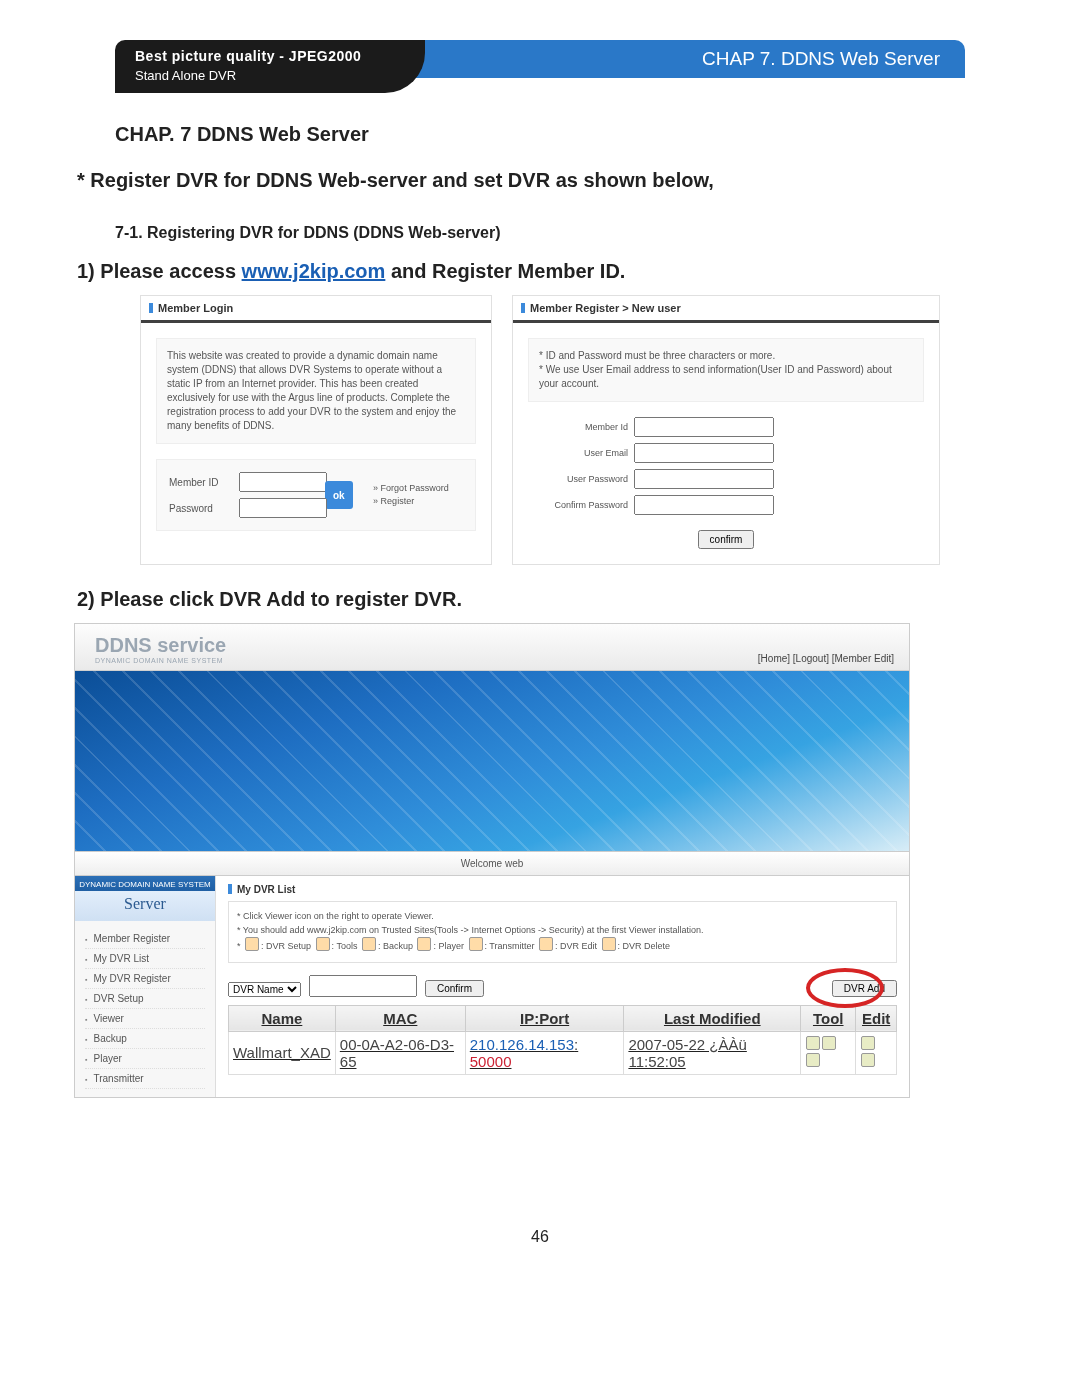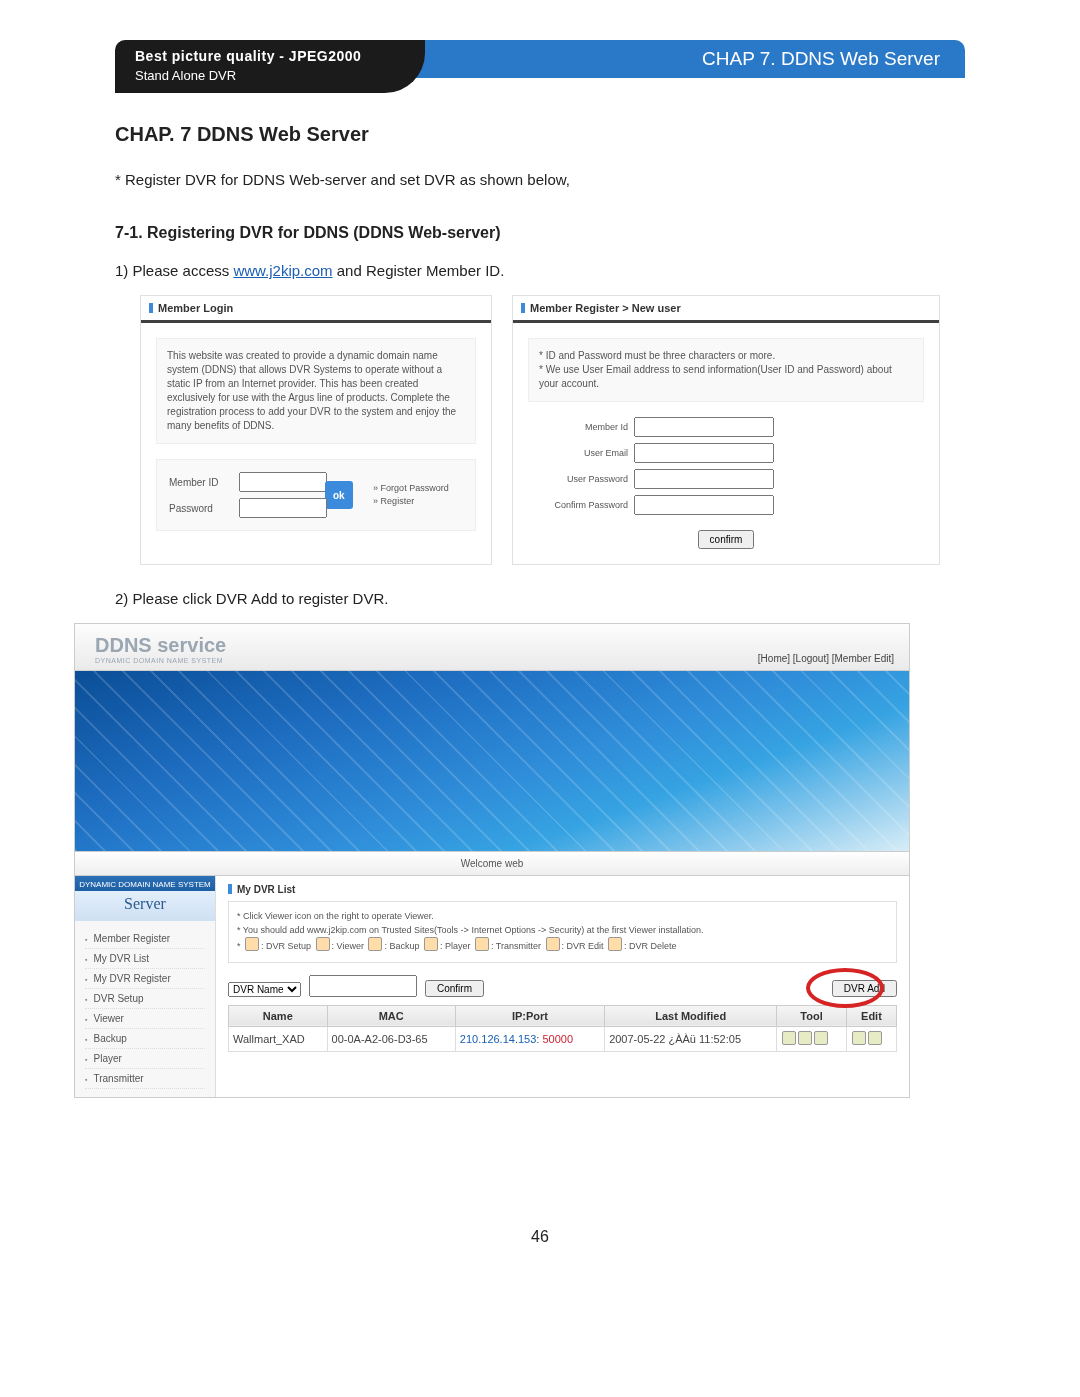--- a/index.html
+++ b/index.html
@@ -43,23 +43,24 @@
     margin-left: -30px;
     position: relative;
     z-index: -1;
   }
   .chapter-title {
     margin: 30px 115px 20px 115px;
     font-weight: bold;
     font-size: 20px;
   }
   .body-text {
-    margin: 0 115px;
-    font-size: 15px;
+    margin: 0 77px;
+    font-size: 20px;
     line-height: 28px;
+    font-weight: bold;
   }
   .section-heading {
     margin: 30px 115px 15px 115px;
     font-weight: bold;
     font-size: 16px;
   }
   .link { color: #1a5fb4; text-decoration: underline; }
   
   .panel-row {
     margin: 10px 140px 20px 140px;
@@ -170,21 +171,21 @@
   .content-header::before{content:"";display:inline-block;width:4px;height:10px;background:#3c8adb;margin-right:5px;vertical-align:-1px;}
   .notes{border:1px solid #e0e0e0;padding:8px;font-size:9px;color:#555;line-height:1.5;}
   .legend-icon{display:inline-block;width:12px;height:12px;vertical-align:-2px;border:1px solid #999;border-radius:2px;background:#ffdca8;margin:0 2px;}
   .toolbar-row{display:flex;align-items:flex-end;gap:8px;margin:12px 0 8px;font-size:10px;}
   .toolbar-row select,.toolbar-row input,.toolbar-row button{font-size:10px;}
   .toolbar-row input{width:100px;height:16px;}
   .confirm2{padding:1px 10px;}
   .dvr-add-wrap{margin-left:auto;position:relative;padding-left:16px;}
   .dvr-add-btn{padding:1px 10px;font-size:10px;}
   .red-circle{position:absolute;left:-10px;top:-12px;width:70px;height:32px;border:4px solid #d62424;border-radius:50%;pointer-events:none;}
-  table.list{width:100%;border-collapse:collapse;font-size:11px;}
+  table.list{width:100%;border-collapse:collapse;font-size:15px;text-decoration:underline;}
   table.list th{background:linear-gradient(#f5f5f5,#e5e5e5);border:1px solid #ccc;padding:4px;color:#333;}
   table.list td{border:1px solid #ddd;padding:4px;color:#444;text-align:left;}
   .ipport .ip{color:#1a5fb4;} .ipport .port{color:#c23;}
   .tool-icons span,.edit-icons span{display:inline-block;width:12px;height:12px;border:1px solid #999;border-radius:2px;background:#e8ecc5;margin:0 1px;}
   .pagenum{ text-align:center; margin-top:130px; font-size:16px;}
 </style>
 </head>
 <body>
 
 <div class="page">
@@ -276,21 +277,21 @@
           <li>Transmitter</li>
         </ul>
       </div>
       <div class="ddns-content">
         <div class="content-header">My DVR List</div>
         <div class="notes">
           <div>* Click Viewer icon on the right to operate Viewer.</div>
           <div>* You should add www.j2kip.com on Trusted Sites(Tools -&gt; Internet Options -&gt; Security) at the first Viewer installation.</div>
           <div>*
             <span class="legend-icon"></span><span>: DVR Setup</span>
-            <span class="legend-icon"></span><span>: Viewer</span>
+            <span class="legend-icon"></span><span>: Tools</span>
             <span class="legend-icon"></span><span>: Backup</span>
             <span class="legend-icon"></span><span>: Player</span>
             <span class="legend-icon"></span><span>: Transmitter</span>
             <span class="legend-icon"></span><span>: DVR Edit</span>
             <span class="legend-icon"></span><span>: DVR Delete</span>
           </div>
         </div>
         <div class="toolbar-row">
           <select><option>DVR Name</option></select>
           <input type="text" style="">

